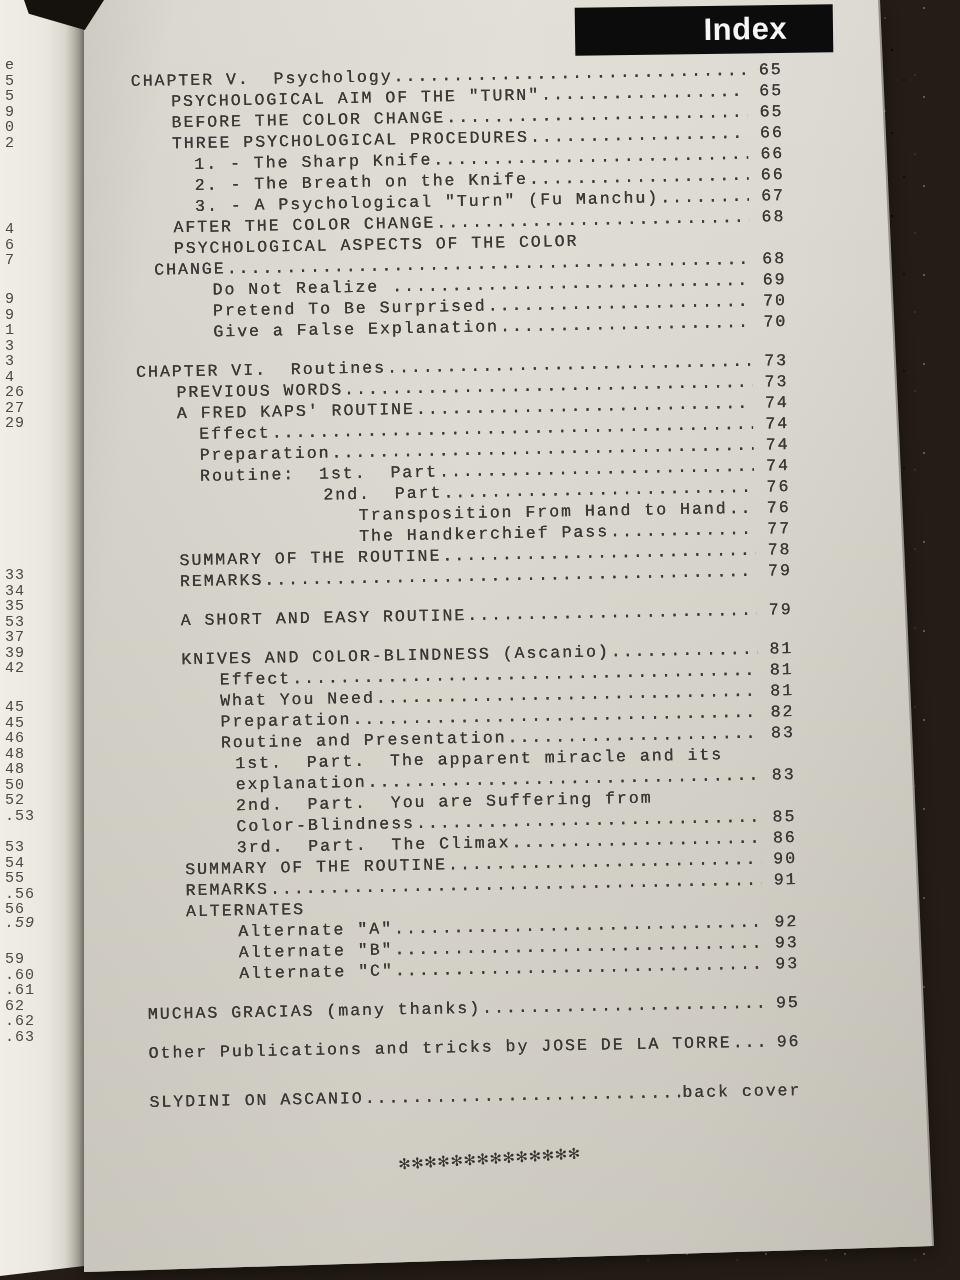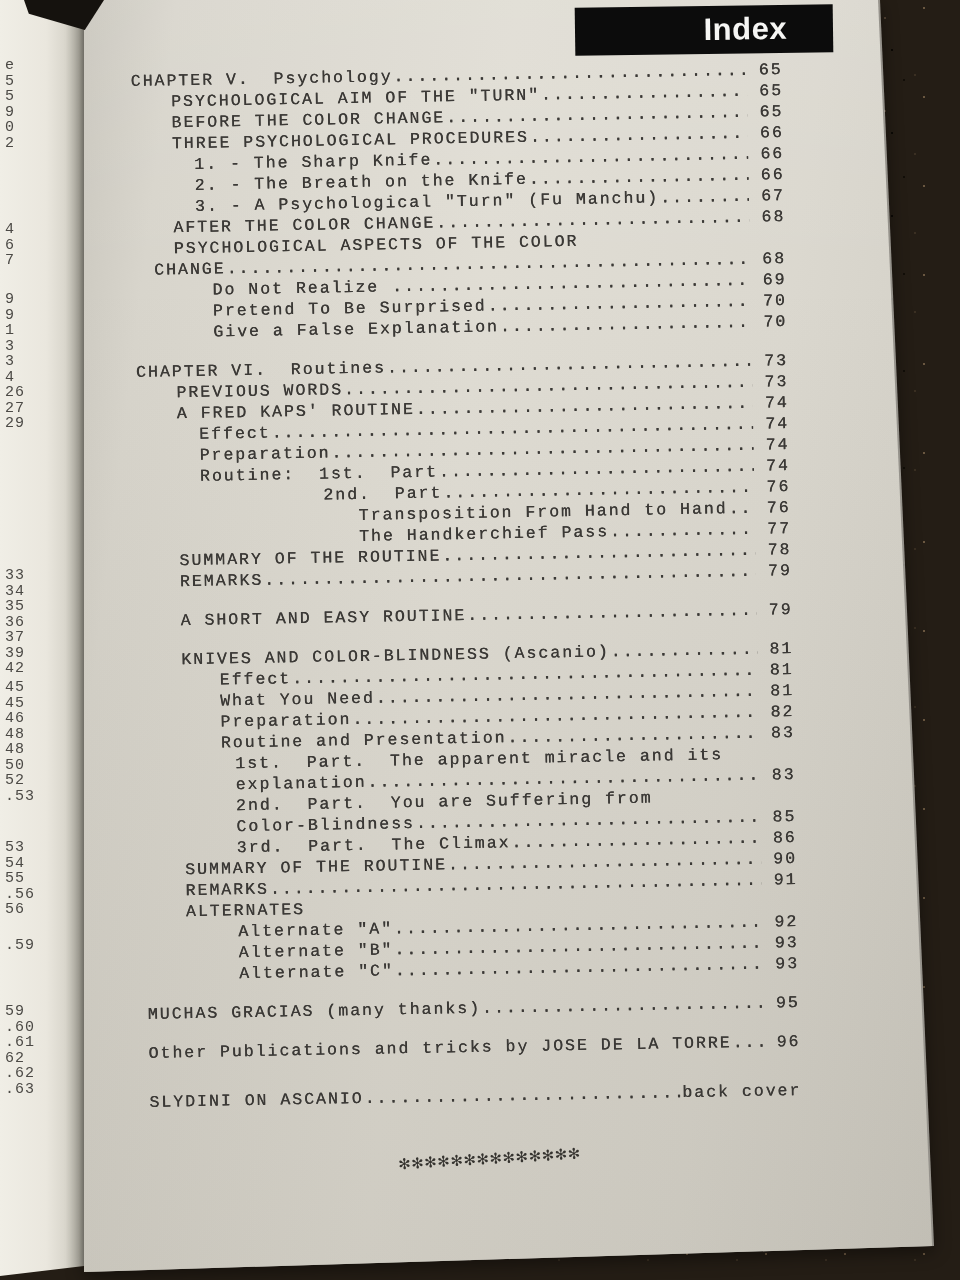--- a/index.html
+++ b/index.html
@@ -84,39 +84,39 @@
 1
 3
 3
 4
 26
 27
 29</div>
         <div class="edge-col" style="top: 568px;">33
 34
 35
-36
+53
 37
 39
 42</div>
-        <div class="edge-col" style="top: 680px;">45
+        <div class="edge-col" style="top: 700px;">45
 45
 46
 48
 48
 50
 52
 .53</div>
         <div class="edge-col" style="top: 840px; font-family: Liberation Mono, monospace;">53
 54
 55
 .56
 56</div>
-        <div class="edge-col" style="top: 938px;">.59</div>
-        <div class="edge-col" style="top: 1004px;">59
+        <div class="edge-col" style="top: 916px; font-style: italic;">.59</div>
+        <div class="edge-col" style="top: 952px;">59
 .60
 .61
 62
 .62
 .63</div>
       </div>
   </div>
 
   <div class="page-wrap">
     <div class="page"></div>

